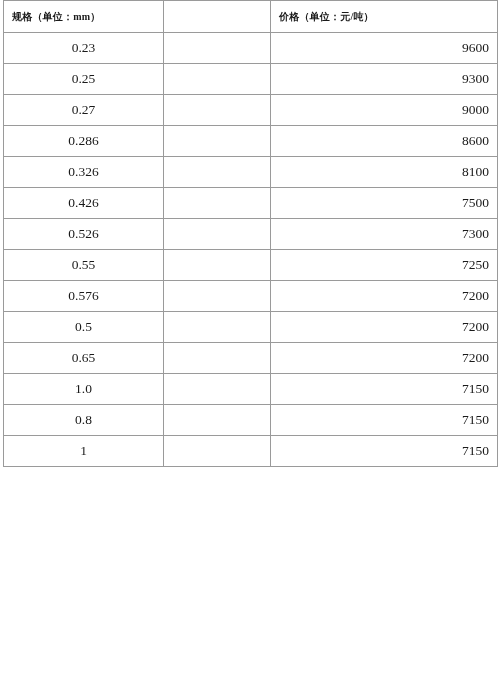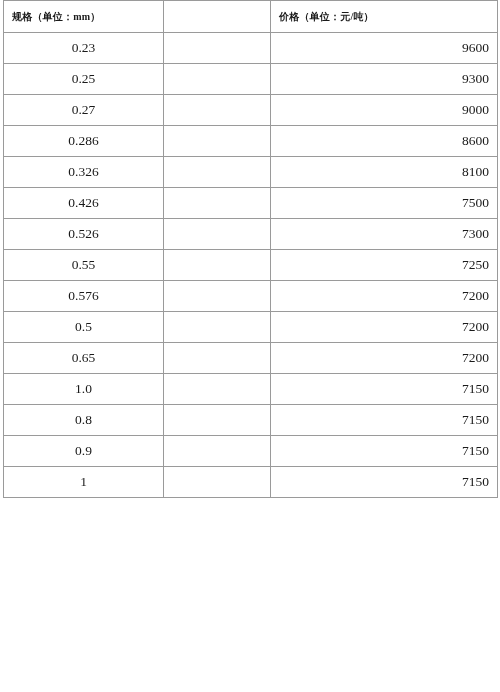--- a/index.html
+++ b/index.html
@@ -153,24 +153,19 @@
           <td class="cell-spec">1.0</td>
           <td class="cell-blank"></td>
           <td class="cell-price">7150</td>
         </tr>
         <tr>
           <td class="cell-spec">0.8</td>
           <td class="cell-blank"></td>
           <td class="cell-price">7150</td>
         </tr>
         <tr>
-          <td class="cell-spec">0.9</td>
-          <td class="cell-blank"></td>
-          <td class="cell-price">7150</td>
-        </tr>
-        <tr>
           <td class="cell-spec">1</td>
           <td class="cell-blank"></td>
           <td class="cell-price">7150</td>
         </tr>
       </tbody>
   </table>
 </div>
 
 </body></html>

